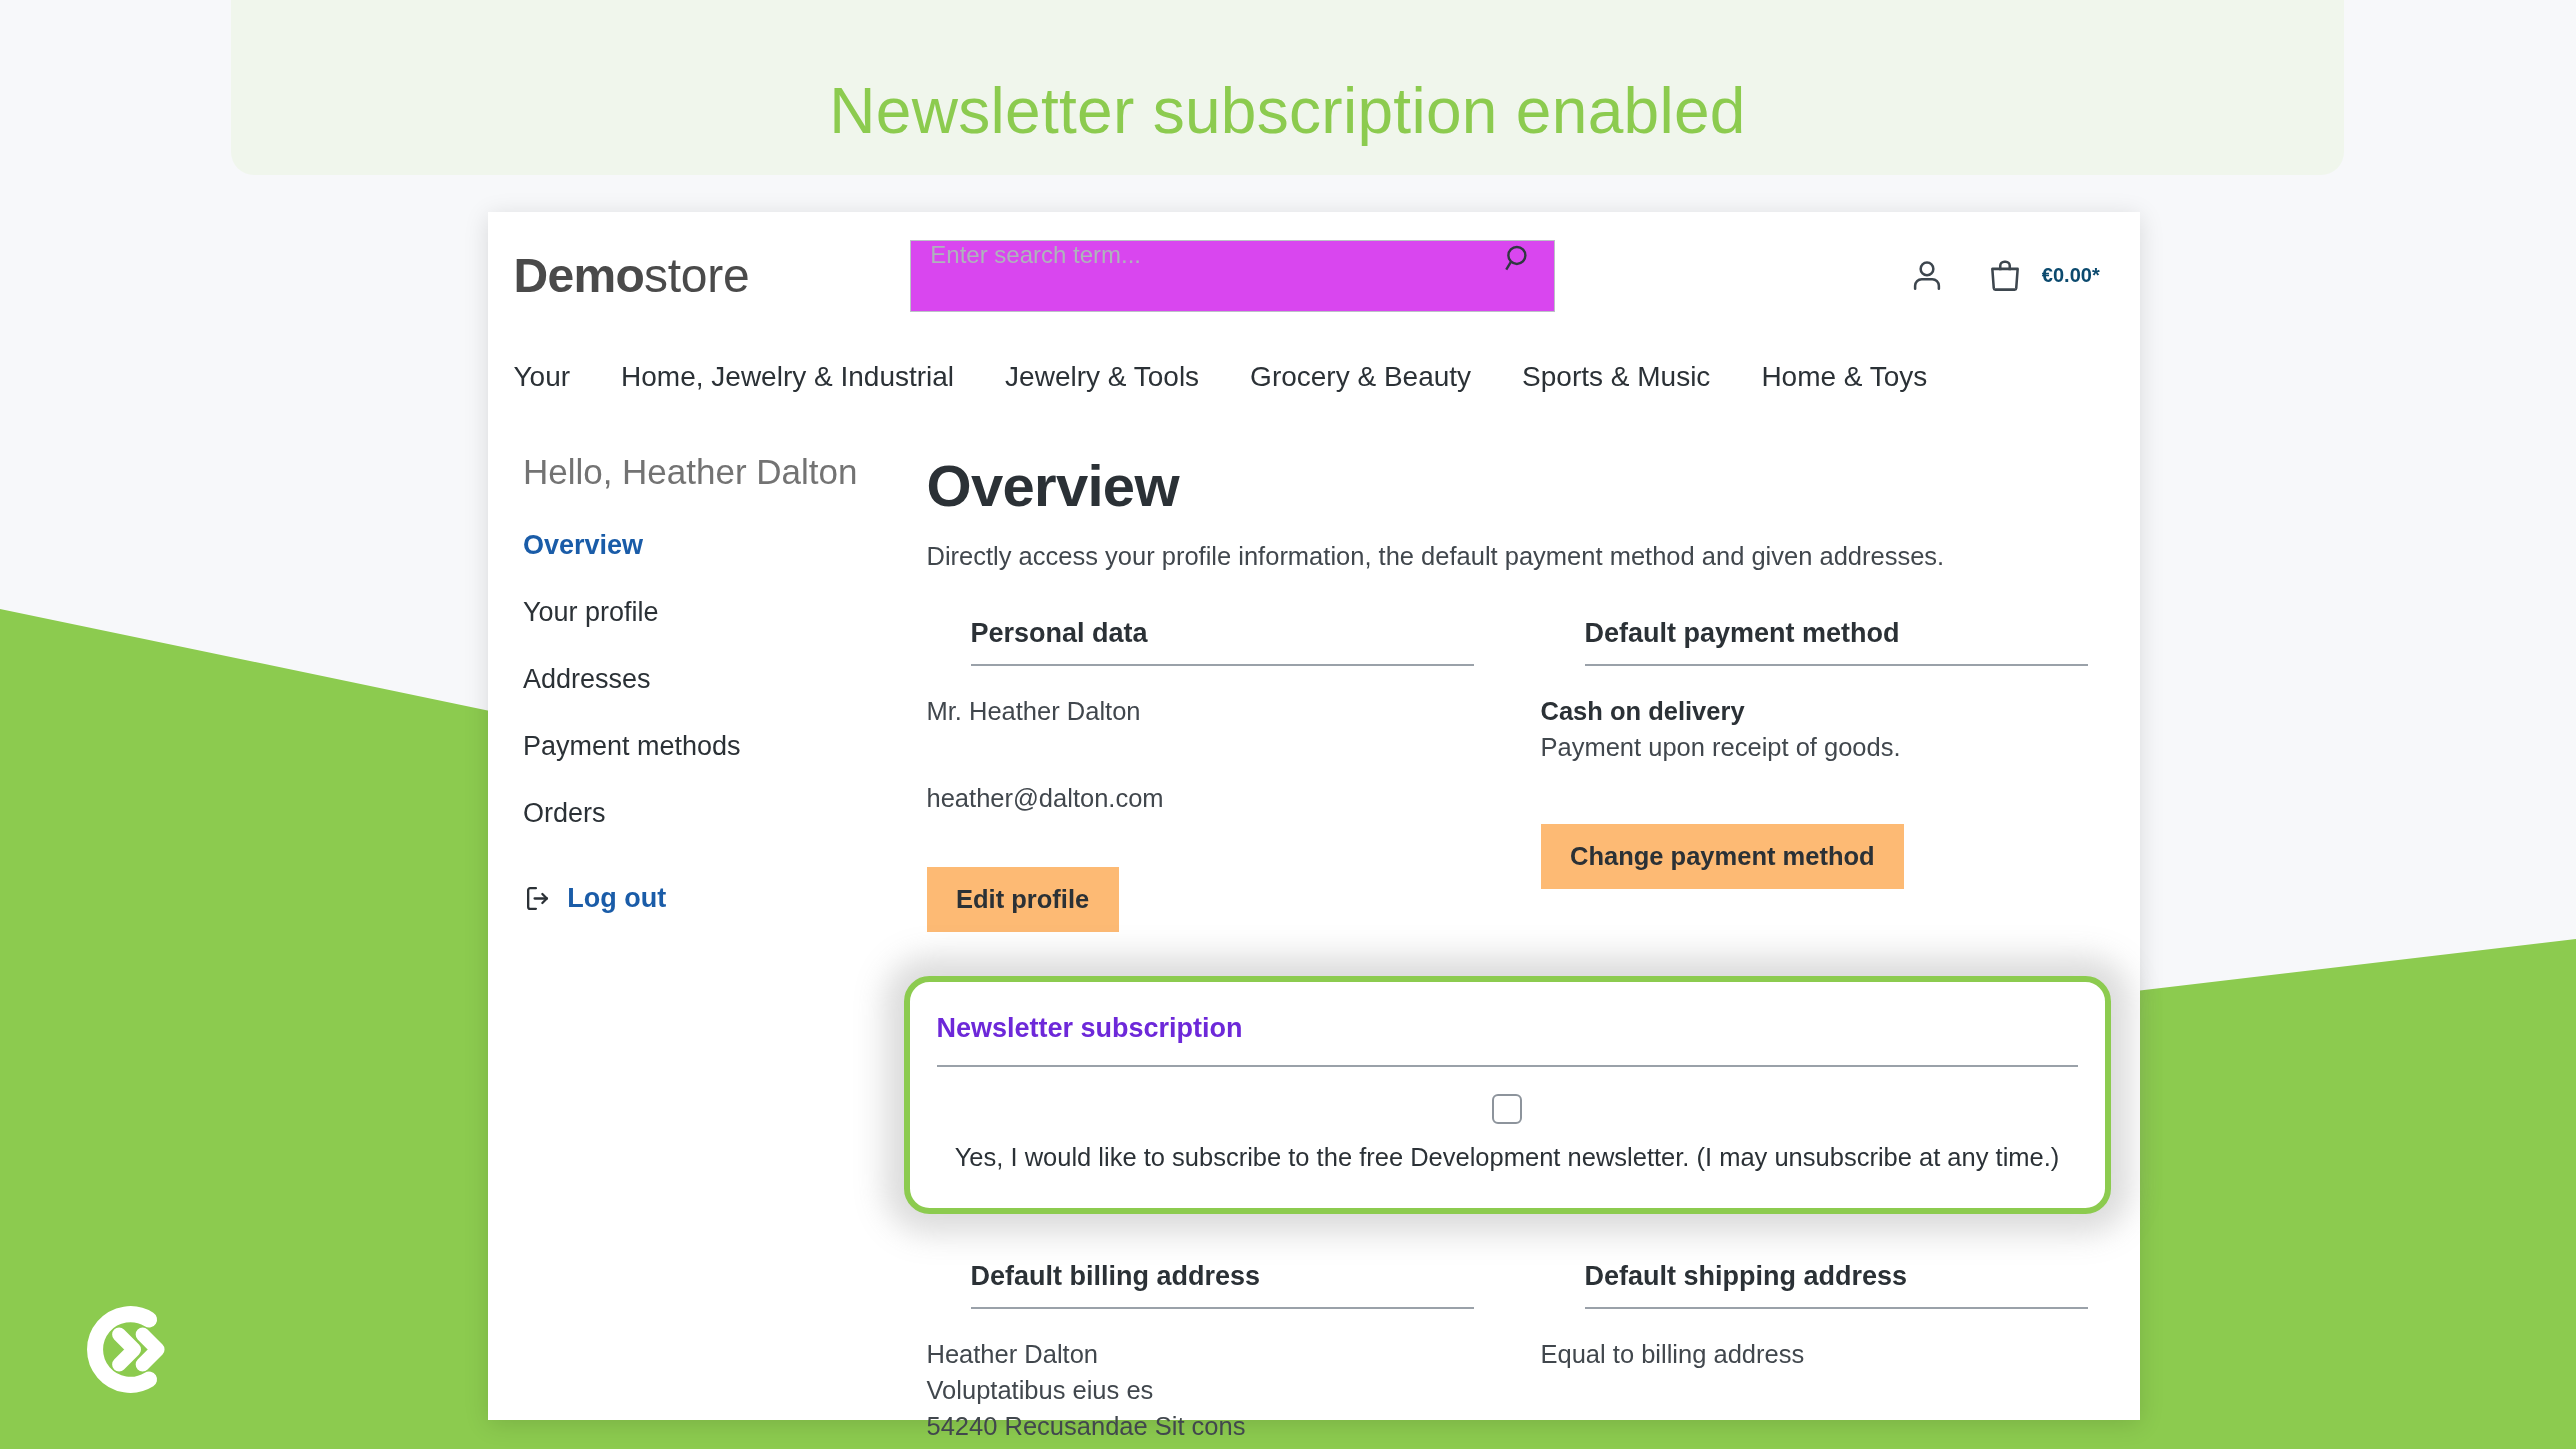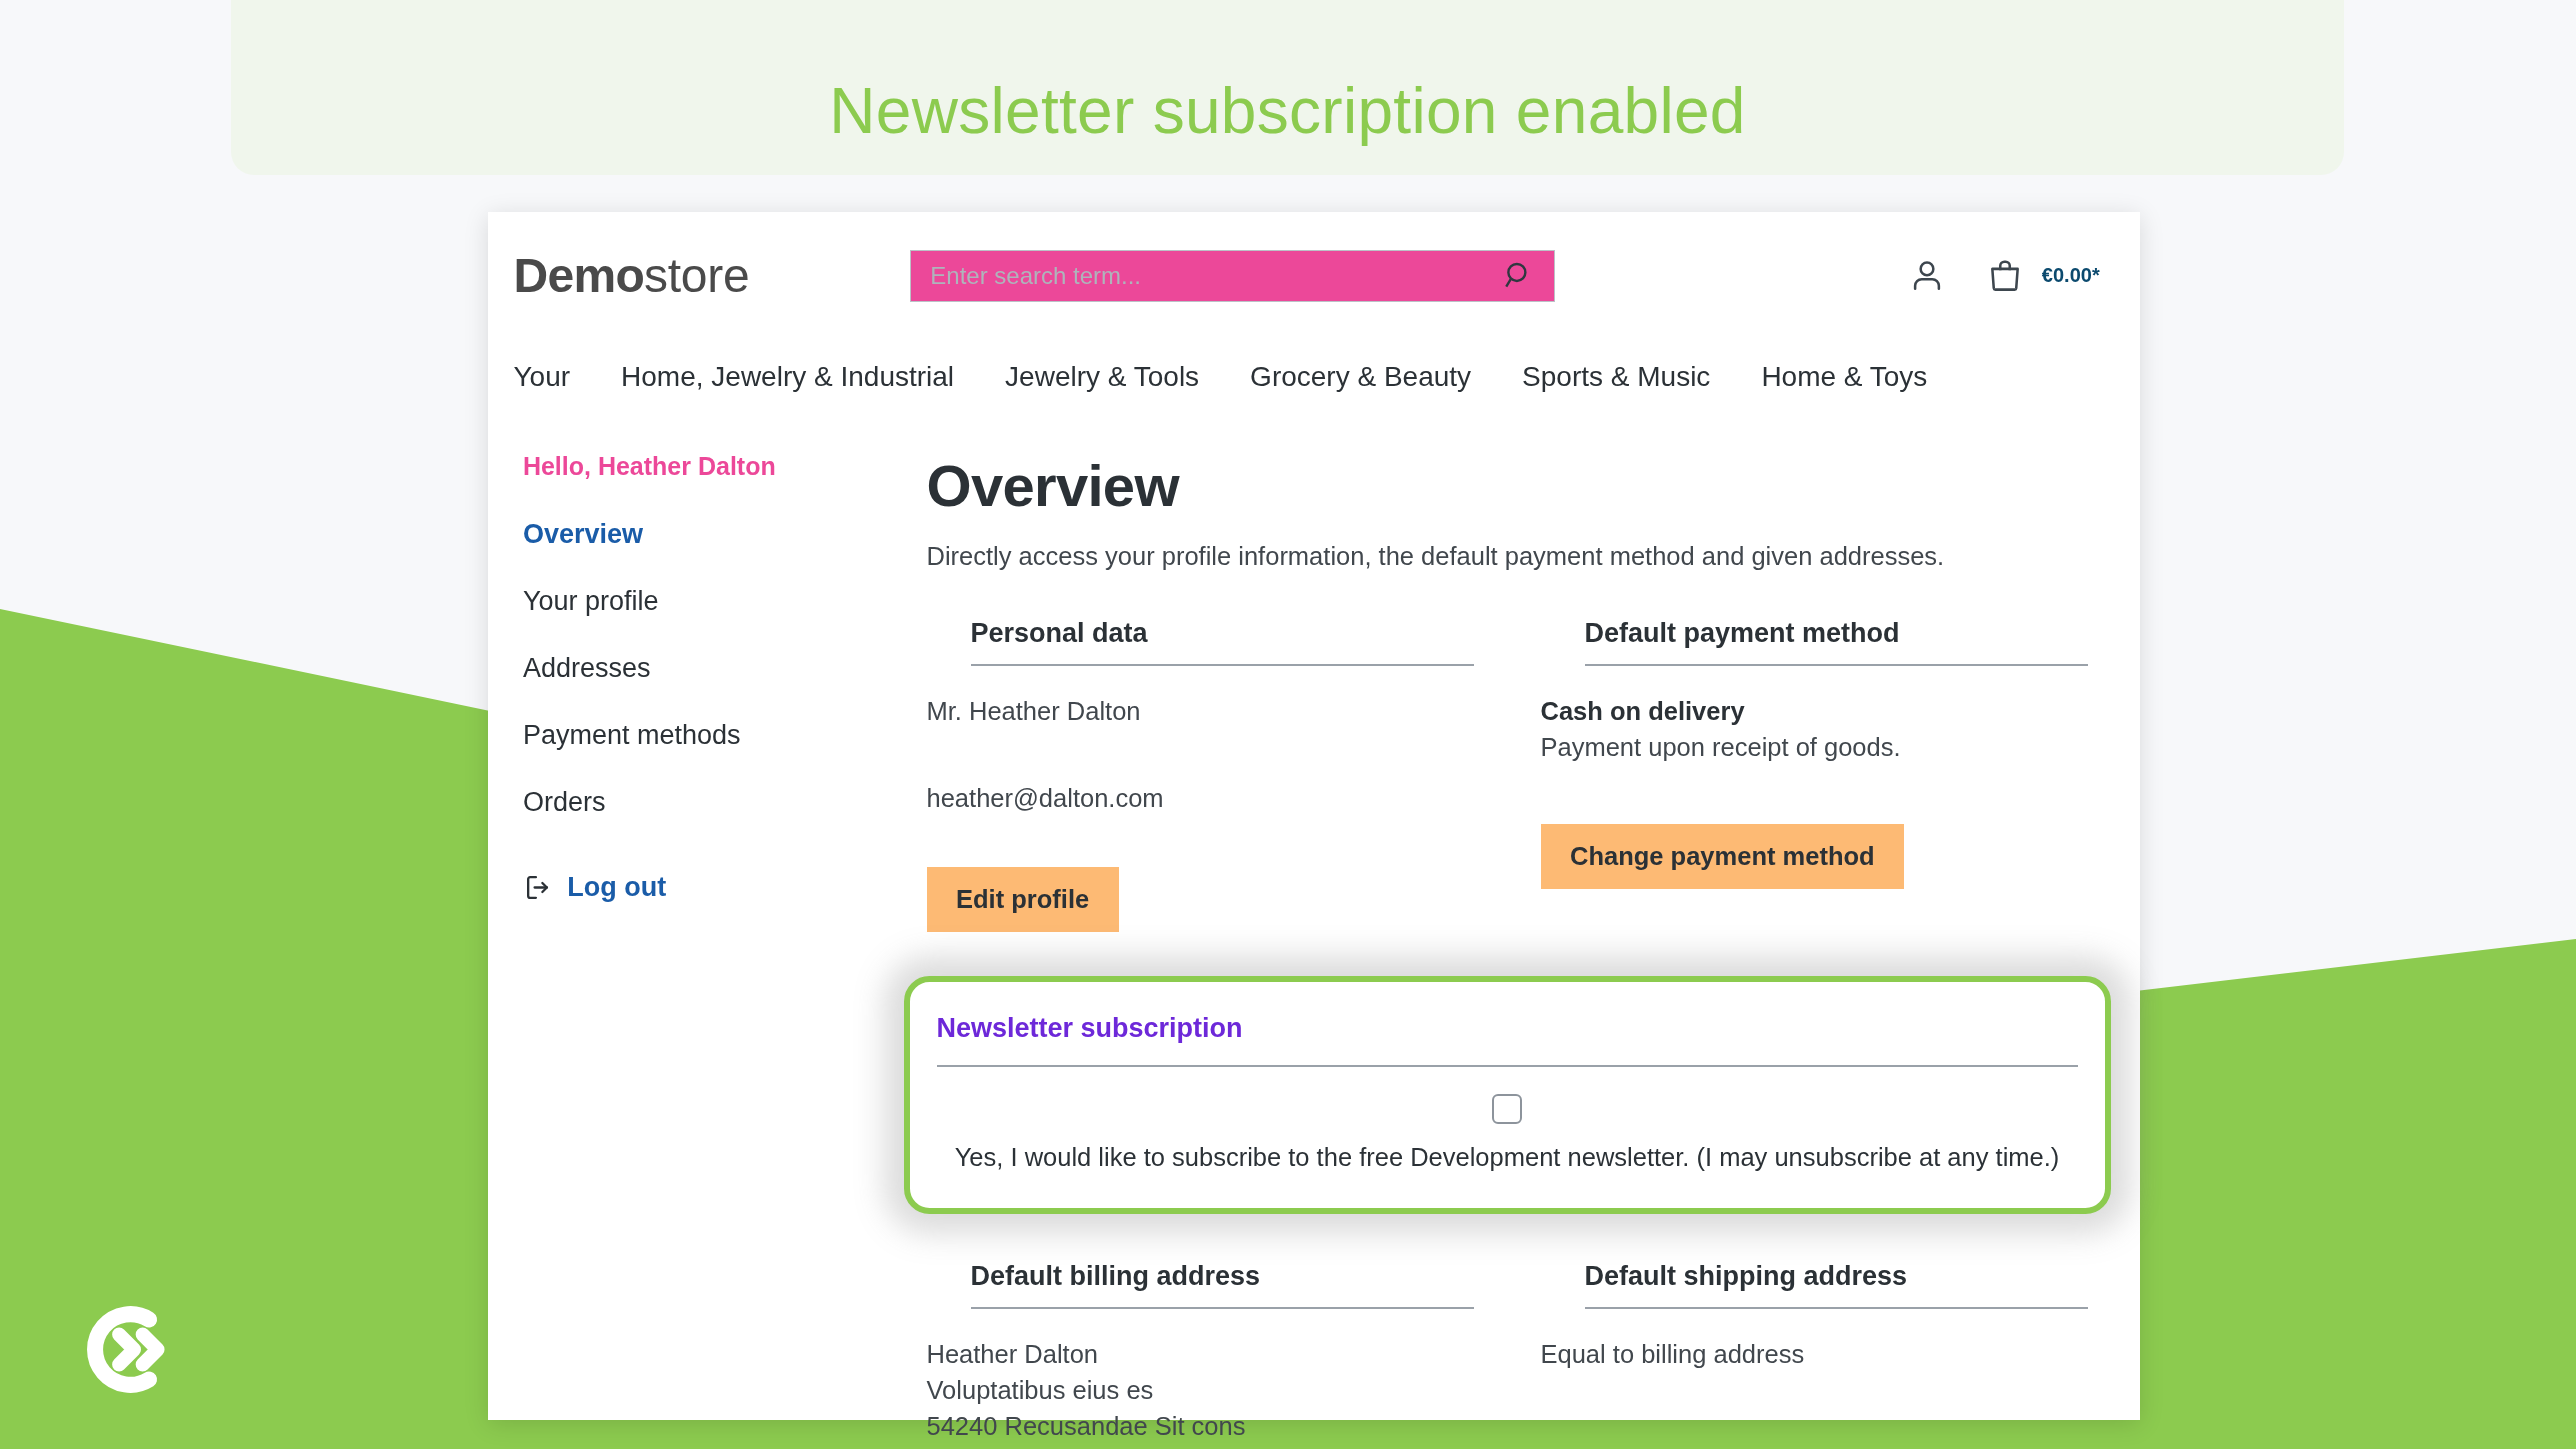--- a/index.html
+++ b/index.html
@@ -58,24 +58,24 @@
   #shop-header {
     display: flex; align-items: center;
     height: 127px; padding: 0 25.5px 0 25.5px;
   }
   #logo { font-size: 48px; color: #4a4a4a; line-height: 1; white-space: nowrap; }
   #logo .bold { font-weight: 700; letter-spacing: -0.7px; }
   #logo .light { font-weight: 400; letter-spacing: -0.3px; }
 
   #search-wrap {
     margin-left: 161px;
-    width: 645px; height: 52px;
+    width: 645px; height: 72px;
     border: 1.3px solid #bcc1c7;
-    background: #ec4899;
-    display: flex; align-items: center;
+    background: #d946ef;
+    display: flex; align-items: flex-start;
     padding: 0 17.4px 0 19px;
   }
   #search-input {
     flex: 1; border: 0; outline: 0;
     font-family: "Liberation Sans", sans-serif;
     font-size: 24px; color: #2b3136; background: transparent;
   }
   #search-input::placeholder { color: #aeb4bb; }
   #search-btn {
     width: 36px; height: 36px; border: 0; background: transparent; cursor: pointer;
@@ -100,21 +100,21 @@
     font-size: 28px; color: #2b3136; white-space: nowrap;
     padding: 0 0; margin-right: 51px; cursor: pointer;
   }
   .nav-item:last-child { margin-right: 0; }
 
   
   #shop-body { display: flex; padding: 38px 25.5px 0 25.5px; }
 
   
   #sidebar { width: 389px; flex: 0 0 389px; padding-left: 9.4px; }
-  #greeting { font-size: 25px; font-weight: 700; color: #ec4899; margin-bottom: 38px; white-space: nowrap; }
+  #greeting { font-size: 35px; font-weight: 400; color: #737373; margin-bottom: 38px; white-space: nowrap; }
   .side-link {
     display: block; font-size: 27px; color: #2b3136;
     margin-bottom: 36px; cursor: pointer; white-space: nowrap;
   }
   .side-link.active { color: #1a5ca8; font-weight: 700; }
   #logout-row { display: flex; align-items: center; gap: 13.4px; margin-top: 54px; cursor: pointer; }
   #logout-label { font-size: 27px; font-weight: 700; color: #1a5ca8; white-space: nowrap; }
 
   
   #content { flex: 1; padding-left: 24px; padding-right: 27px; }

